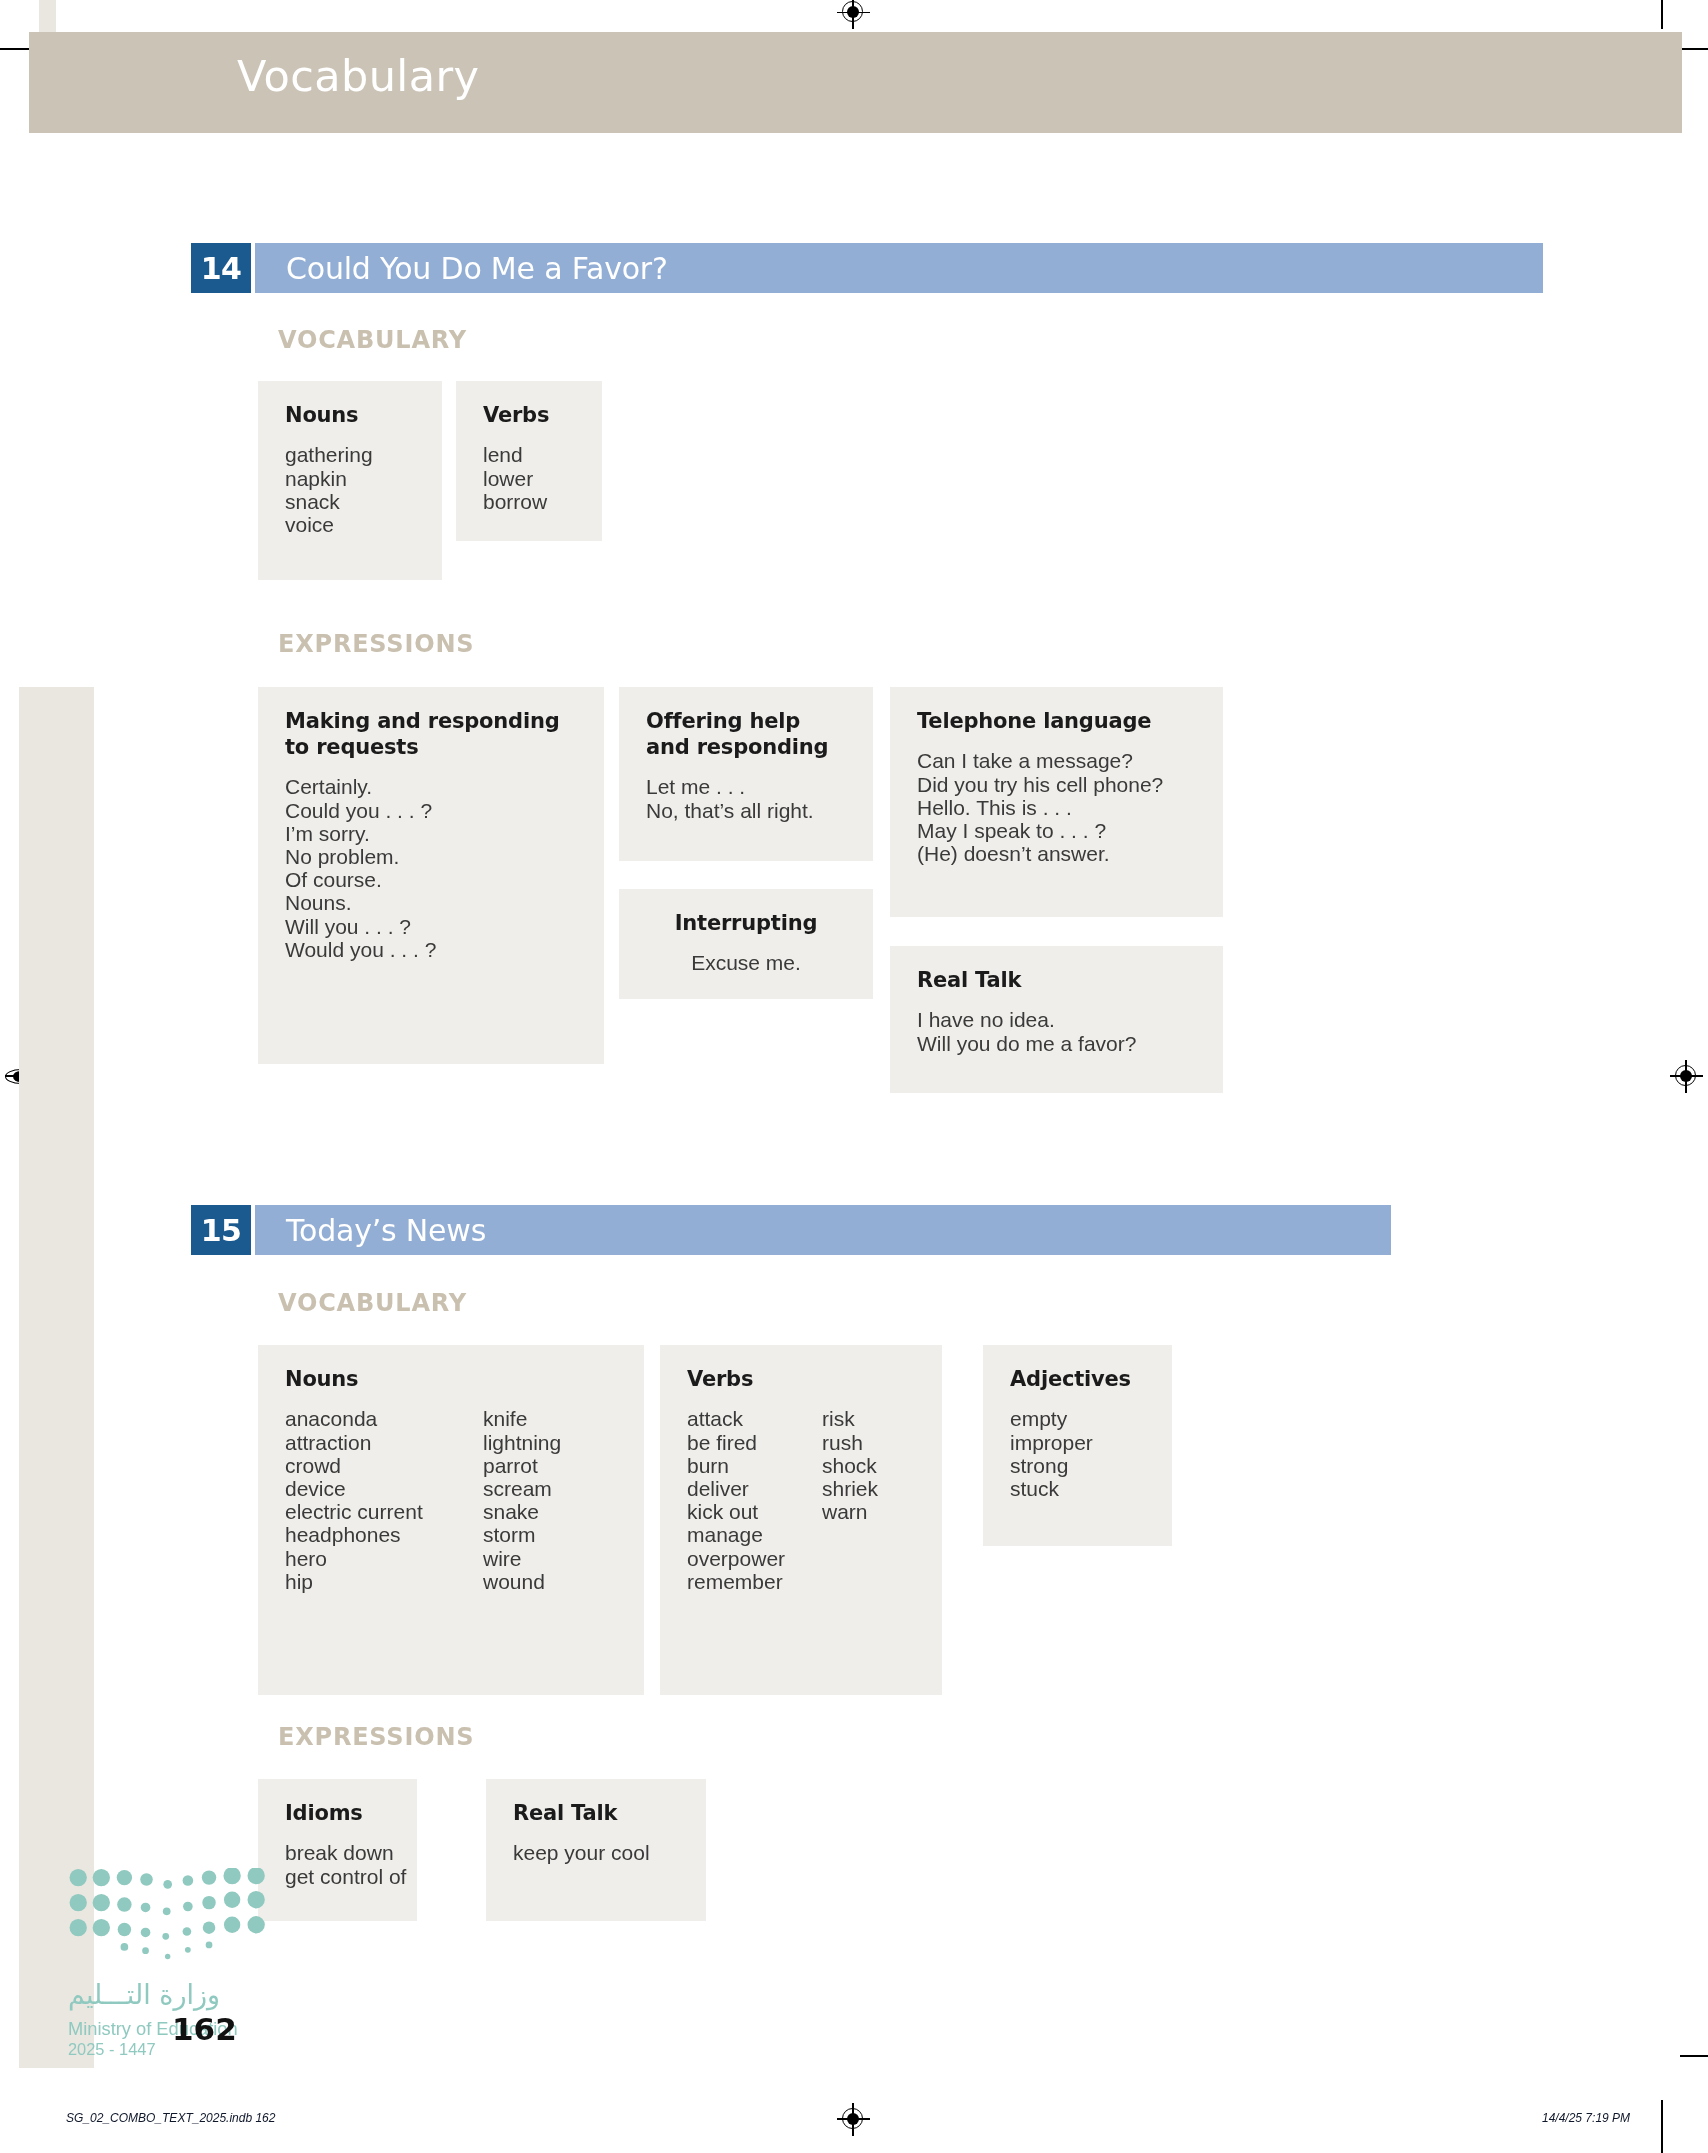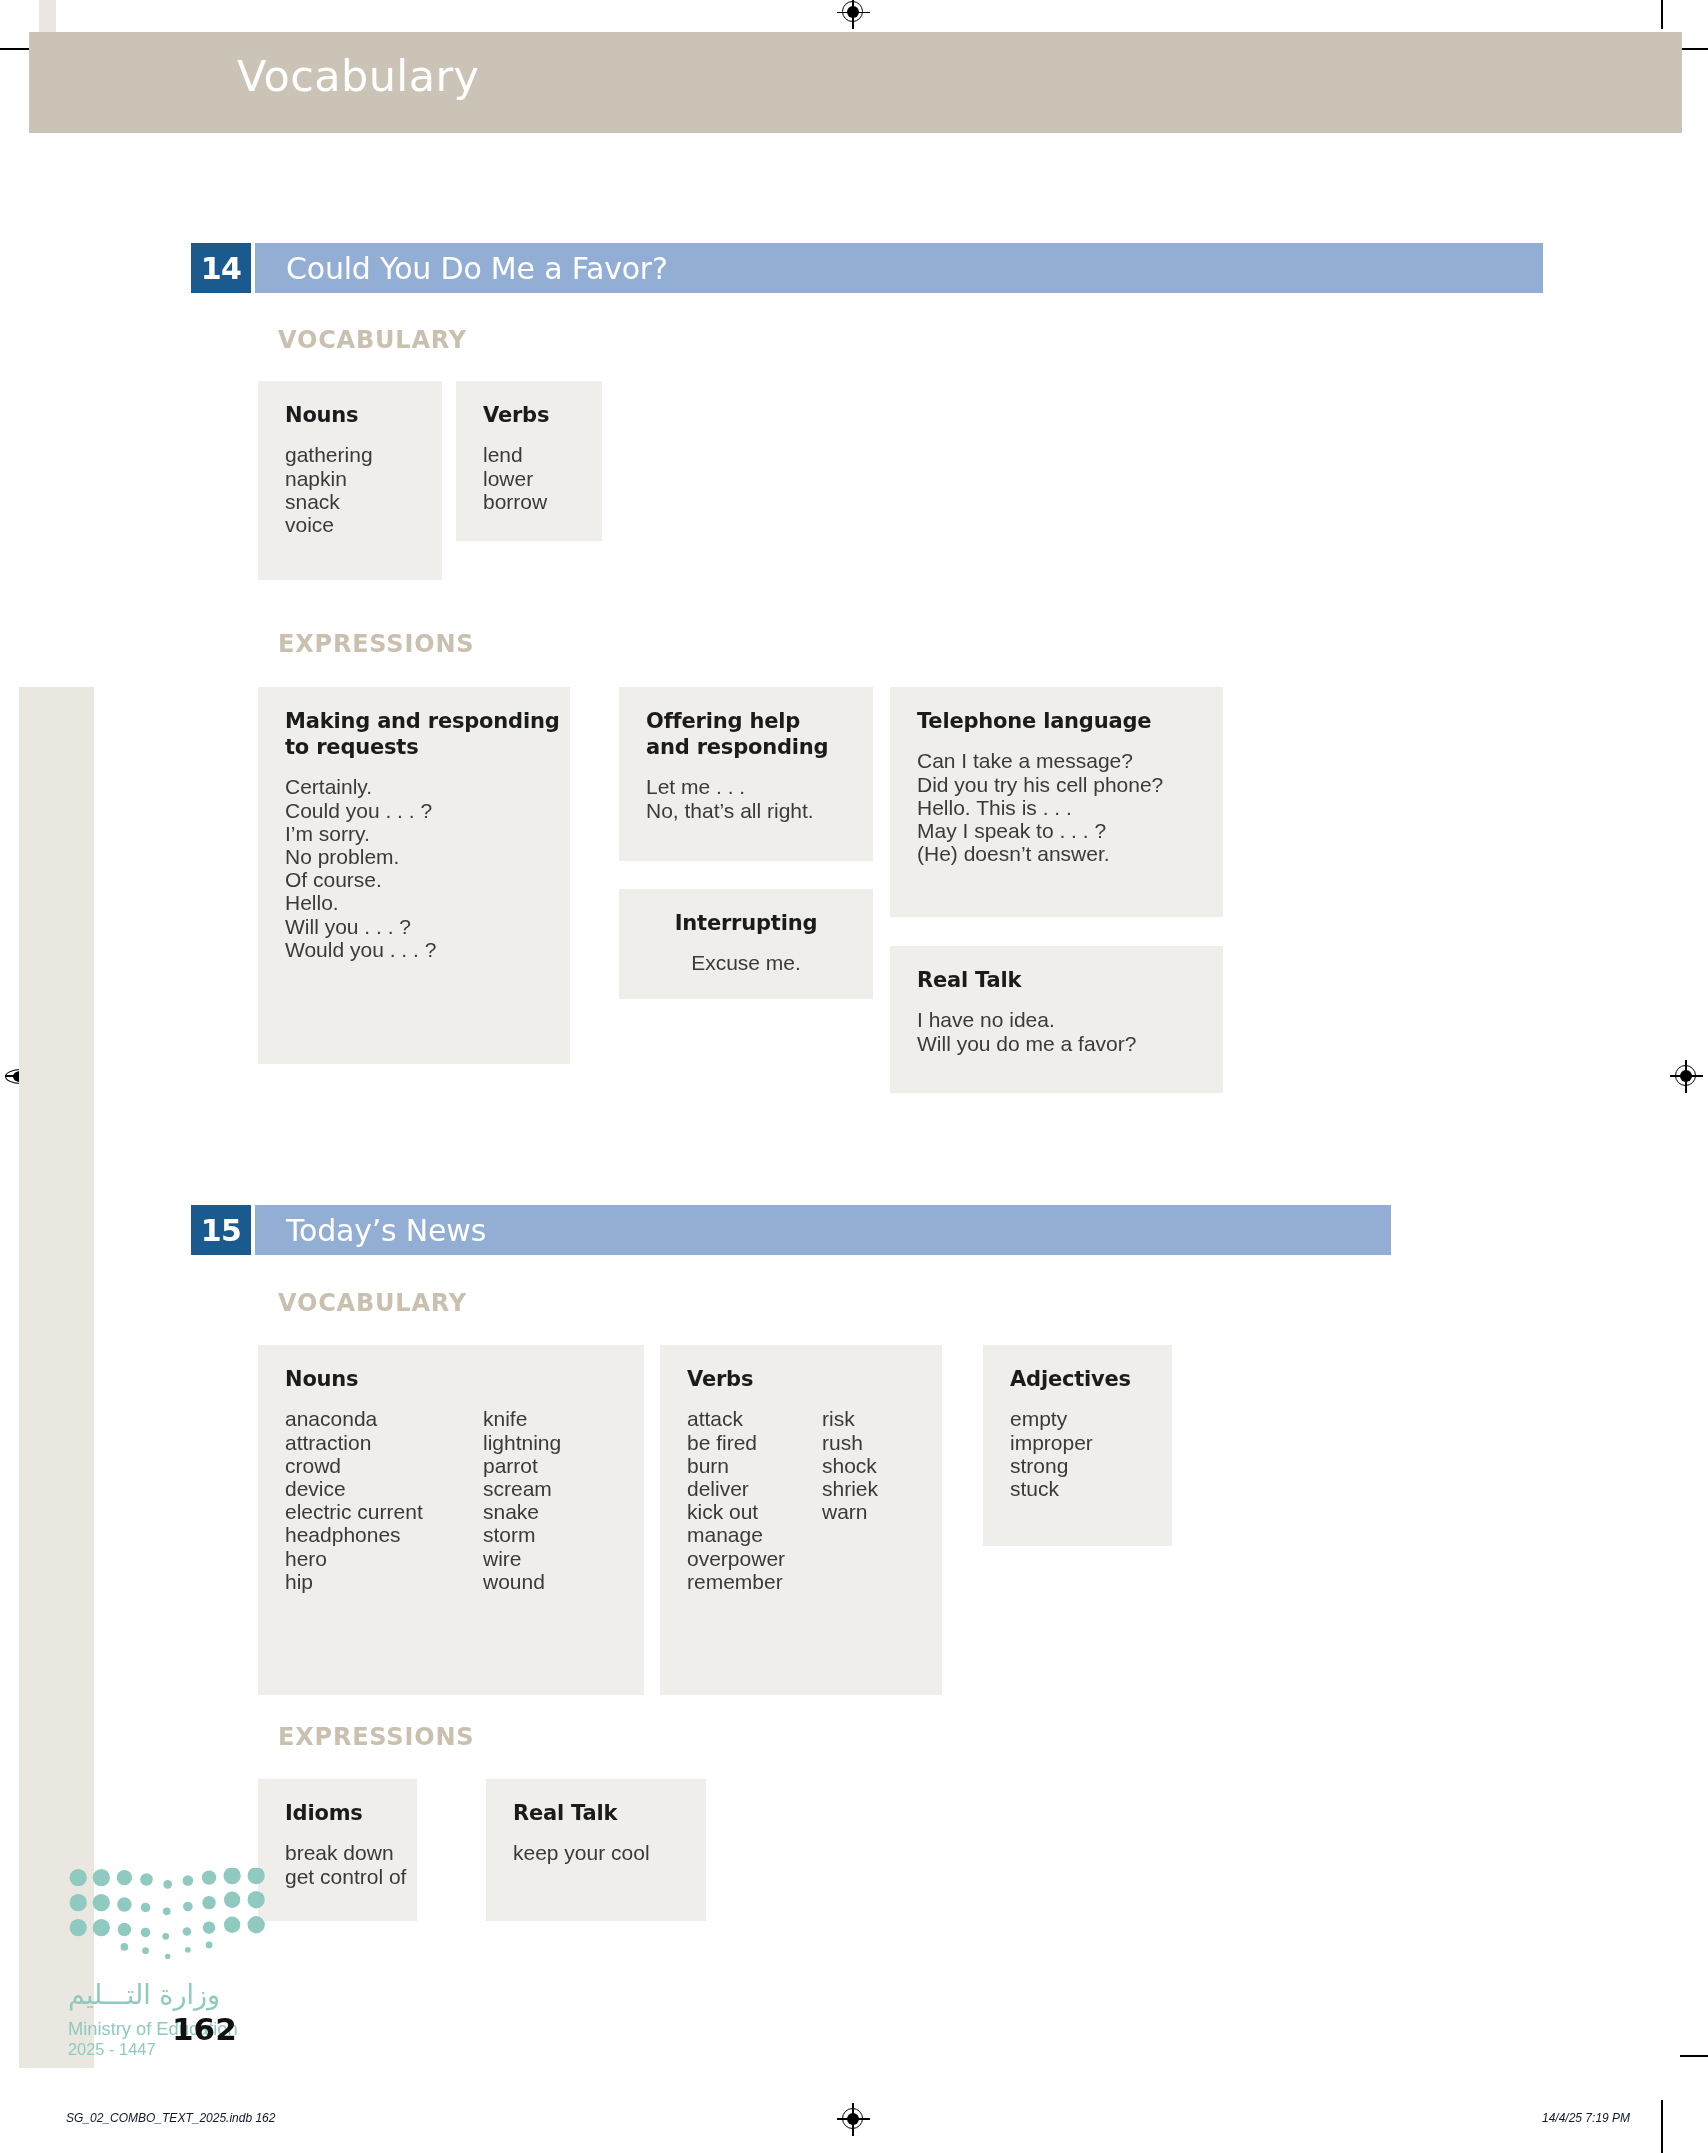--- a/index.html
+++ b/index.html
@@ -251,29 +251,29 @@
     <div class="word-list" style="width:116px;">
       <div>lend</div>
       <div>lower</div>
       <div>borrow</div>
     </div>
   </div>
 </div>
 
 <div class="section-label" style="left:278px; top:630px;">EXPRESSIONS</div>
 
-<div class="box" style="left:258px; top:687px; width:312px; height:377px;">
+<div class="box" style="left:258px; top:687px; width:346px; height:377px;">
   <div class="box-title" style="width:290px;">Making and responding to requests</div>
   <div class="word-list">
     <div>Certainly.</div>
     <div>Could you . . . ?</div>
     <div>I’m sorry.</div>
     <div>No problem.</div>
     <div>Of course.</div>
-    <div>Hello.</div>
+    <div>Nouns.</div>
     <div>Will you . . . ?</div>
     <div>Would you . . . ?</div>
   </div>
 </div>
 
 <div class="box" style="left:619px; top:687px; width:254px; height:174px;">
   <div class="box-title" style="width:203px;">Offering help and responding</div>
   <div class="word-list">
     <div>Let me . . .</div>
     <div>No, that’s all right.</div>

